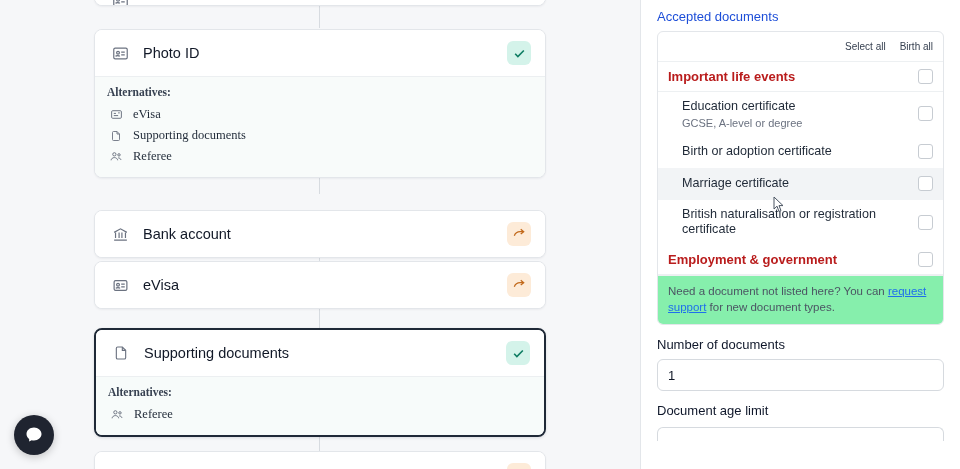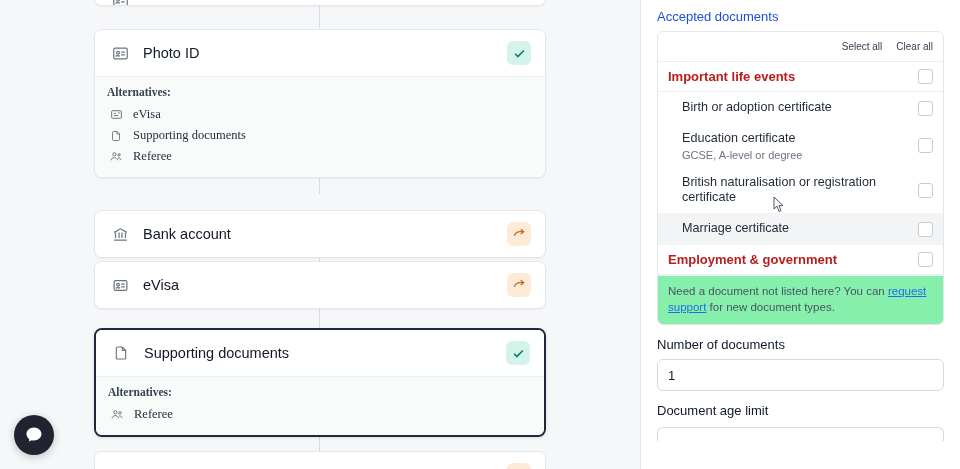--- a/index.html
+++ b/index.html
@@ -393,53 +393,53 @@
   </div>
 
   <div class="panel">
 
     <div class="panel-label">Accepted documents</div>
 
     <div class="doc-box">
 
       <div class="doc-actions">
         <span class="act-link">Select all</span>
-        <span class="act-link">Clear all</span>
+        <span class="act-link">Birth all</span>
       </div>
 
       <div class="grp-head">
         <span class="grp-title">Important life events</span>
-        <span class="chk"></span>
-      </div>
-
-      <div class="doc-item">
-        <div class="doc-text">
-          <div class="doc-name">Birth or adoption certificate</div>
-        </div>
         <span class="chk"></span>
       </div>
 
       <div class="doc-item">
         <div class="doc-text">
           <div class="doc-name">Education certificate</div>
           <div class="doc-sub">GCSE, A-level or degree</div>
         </div>
         <span class="chk"></span>
       </div>
 
       <div class="doc-item">
         <div class="doc-text">
-          <div class="doc-name">British naturalisation or registration certificate</div>
+          <div class="doc-name">Birth or adoption certificate</div>
         </div>
         <span class="chk"></span>
       </div>
 
       <div class="doc-item hovered">
         <div class="doc-text">
           <div class="doc-name">Marriage certificate</div>
+        </div>
+        <span class="chk"></span>
+      </div>
+
+      <div class="doc-item">
+        <div class="doc-text">
+          <div class="doc-name">British naturalisation or registration certificate</div>
         </div>
         <span class="chk"></span>
       </div>
 
       <div class="grp-head">
         <span class="grp-title">Employment &amp; government</span>
         <span class="chk"></span>
       </div>
 
       <div class="note">

